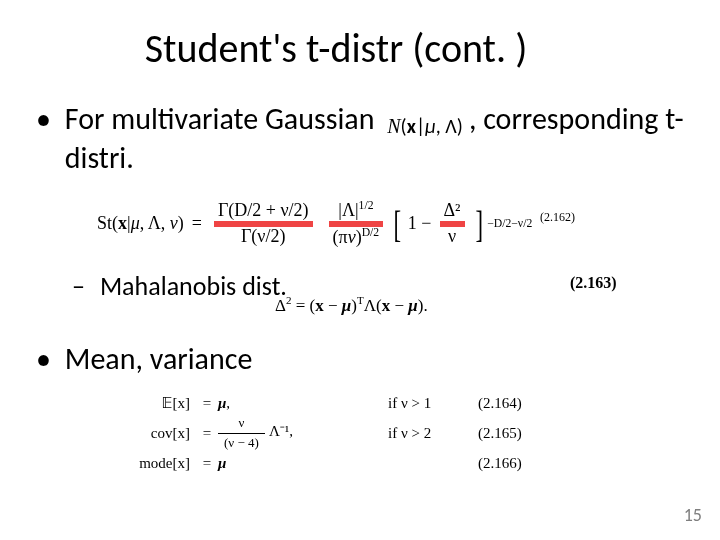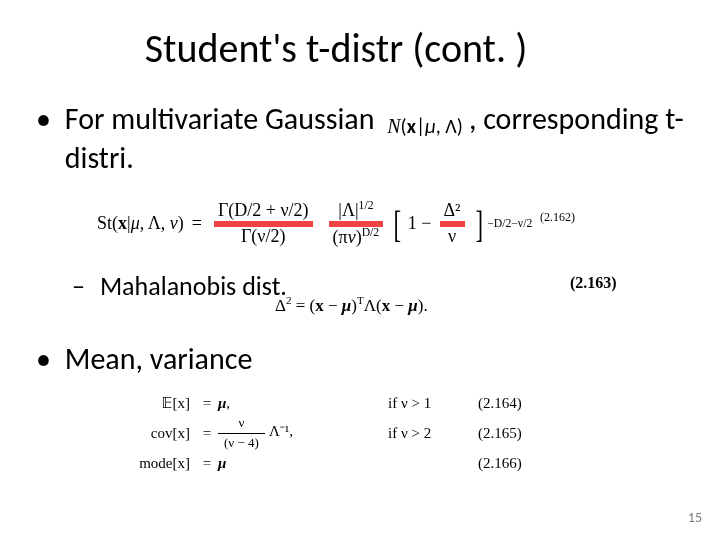--- a/index.html
+++ b/index.html
@@ -61,21 +61,21 @@
     font-size: 30px;
   }
   .bullet3 .dot {
     display: inline-block;
     width: 22px;
   }
   .pagenum {
     position: absolute;
     right: 18px;
     bottom: 14px;
-    font-size: 14px;
+    font-size: 18px;
     color: #7f7f7f;
   }
   
   .math, .math * {
     font-family: "Cambria Math", "Times New Roman", serif;
   }
   .inline-math {
     display: inline-block;
     vertical-align: -4px;
   }

